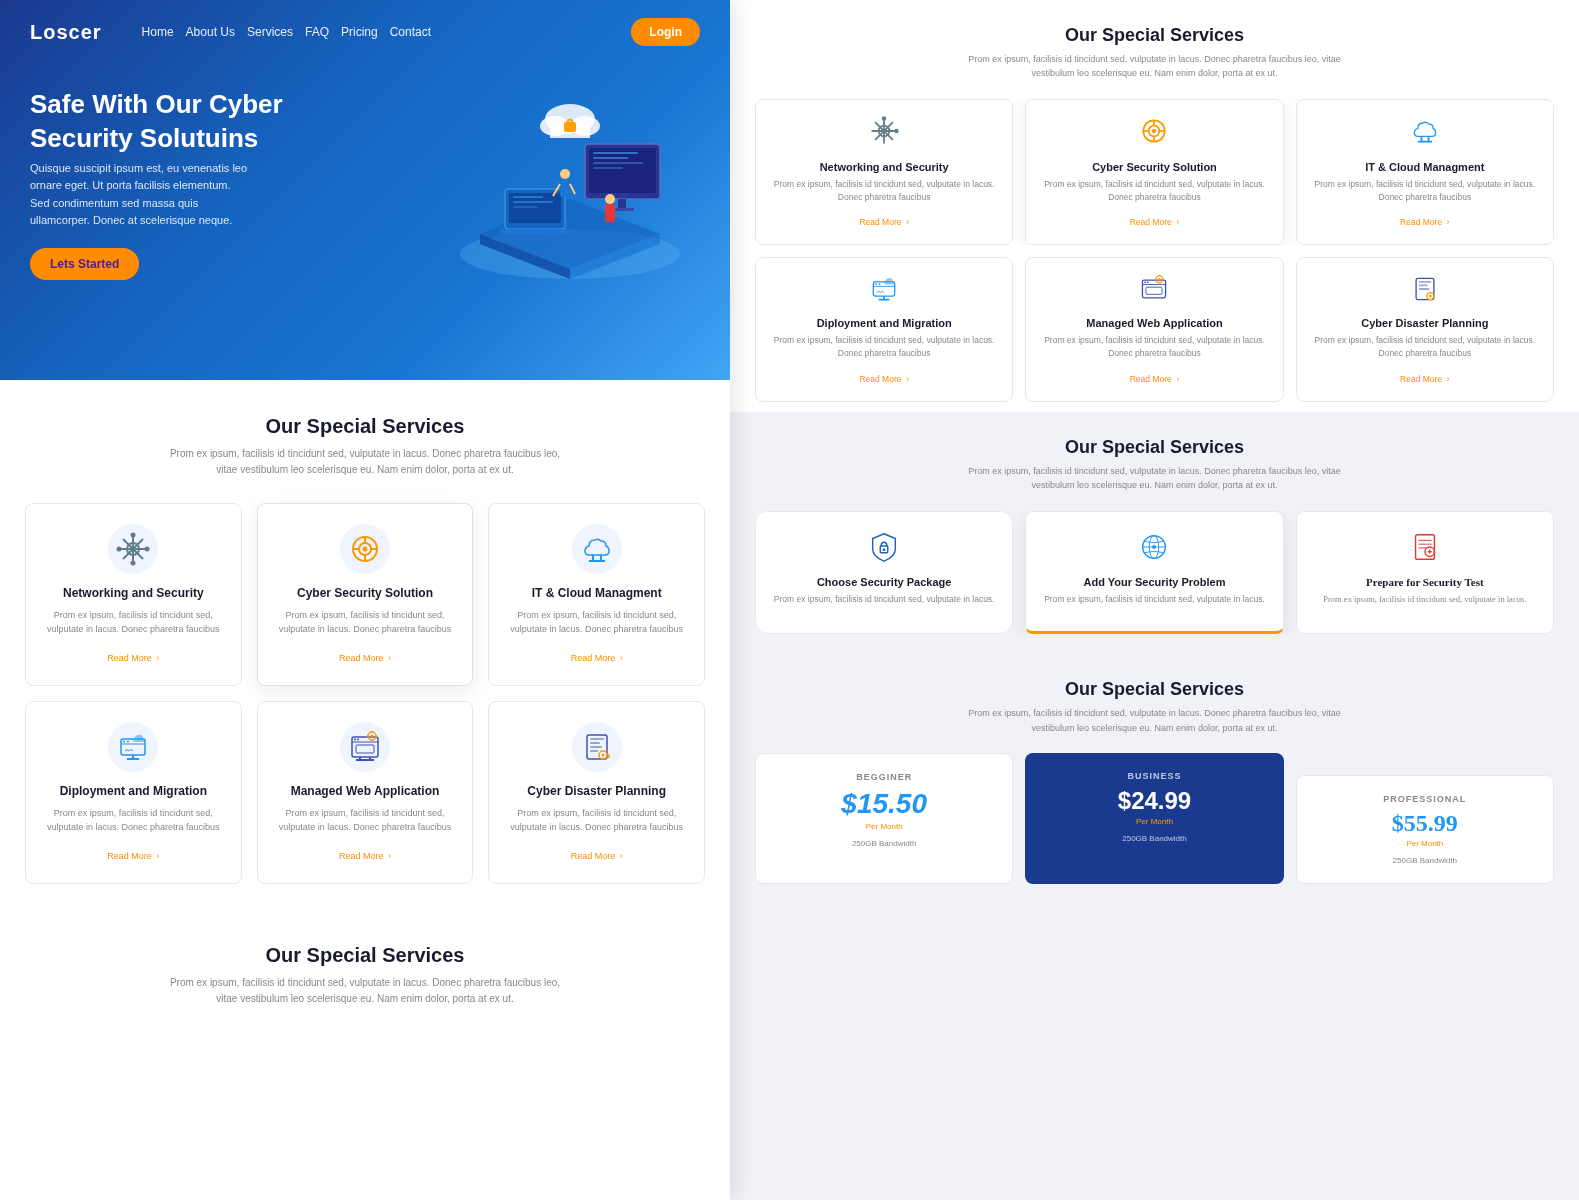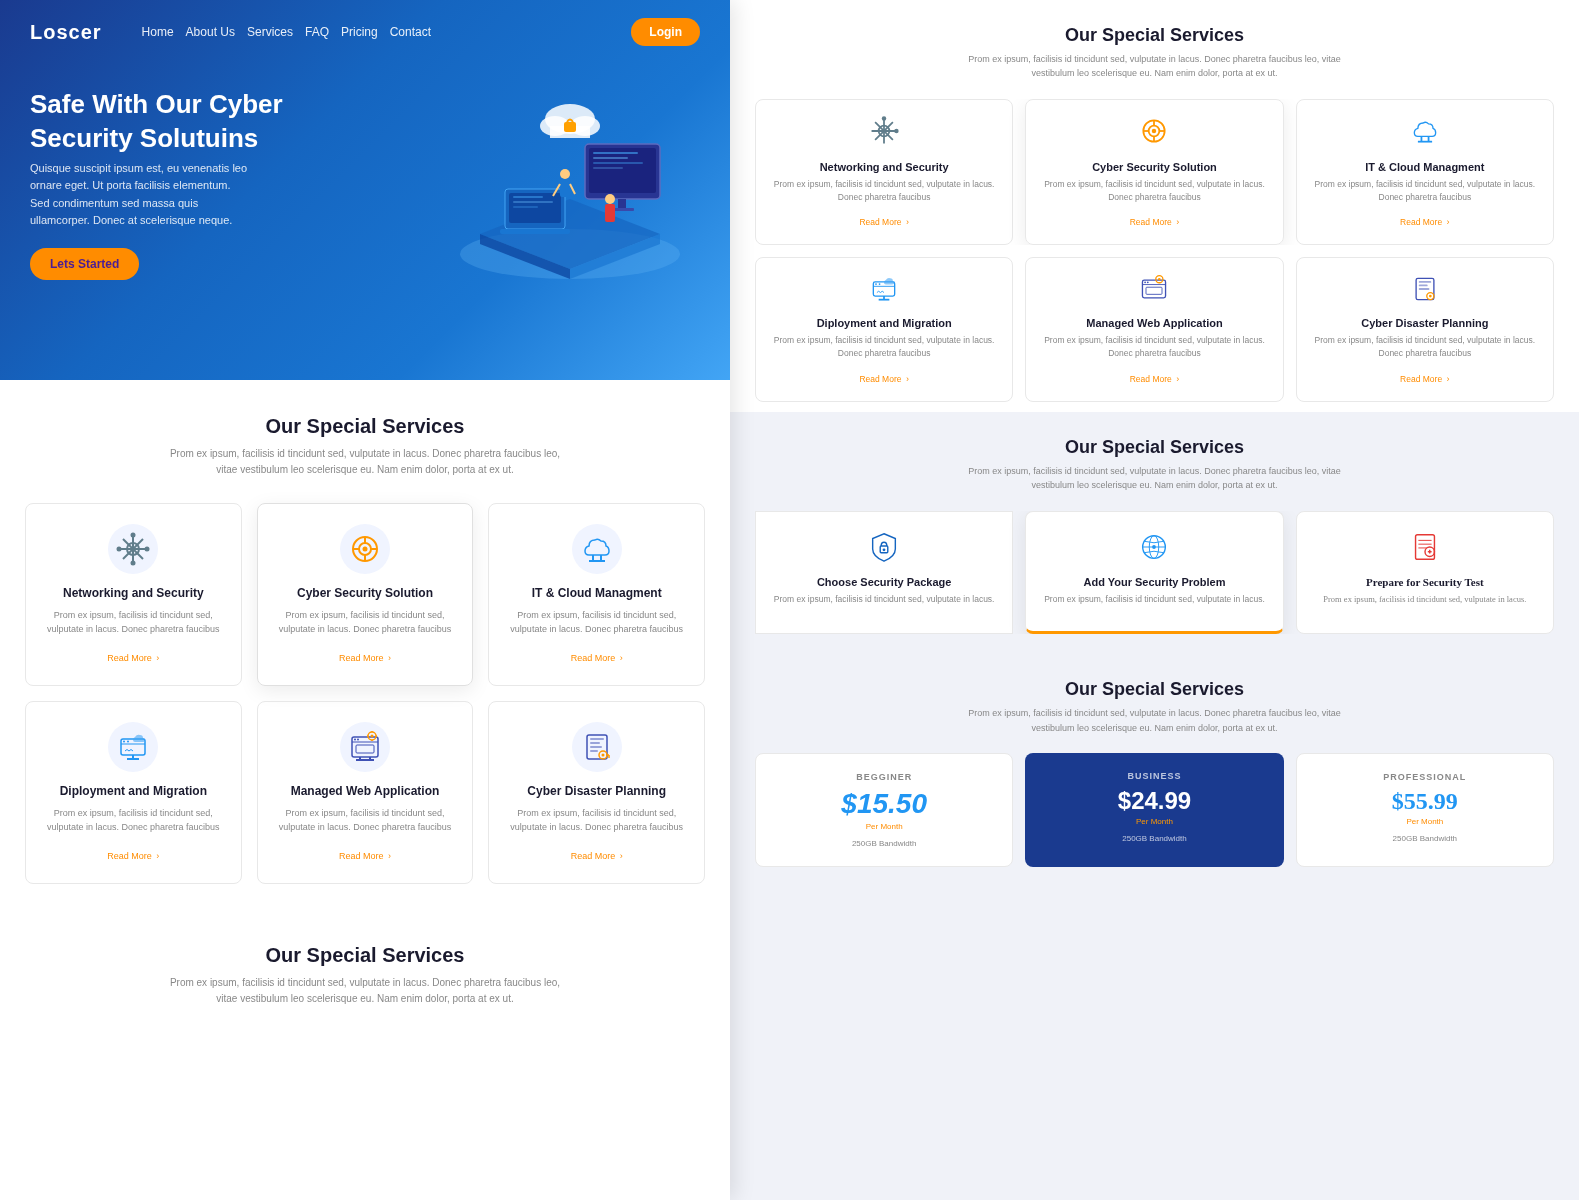--- a/index.html
+++ b/index.html
@@ -572,21 +572,21 @@
         </div>
       </div>
     </div>
 
     <div style="background:#f0f2f8; padding:25px;">
       <h2 class="rp-title">Our Special Services</h2>
       <p class="rp-desc">Prom ex ipsum, facilisis id tincidunt sed, vulputate in lacus. Donec pharetra faucibus leo, vitae vestibulum leo scelerisque eu. Nam enim dolor, porta at ex ut.</p>
 
       <div style="display:grid; grid-template-columns: 1fr 1fr 1fr; gap:12px; overflow:hidden;">
 
-        <div style="border:1px solid #e8e8e8; border-radius:0; padding:18px 12px; text-align:center; background:#fff; overflow:hidden;">
+        <div style="border:1px solid #e8e8e8; border-radius:12px; padding:18px 12px; text-align:center; background:#fff; overflow:hidden;">
           <div style="margin-bottom:8px;">
             <svg width="34" height="34" viewBox="0 0 36 36">
               <path d="M18 4 L30 9 L30 20 Q30 28 18 33 Q6 28 6 20 L6 9 Z" stroke="#1565c0" stroke-width="1.5" fill="none"></path>
               <rect x="14" y="17" width="8" height="7" rx="1" stroke="#1565c0" stroke-width="1.5" fill="none"></rect>
               <path d="M15 17 Q15 13 18 13 Q21 13 21 17" stroke="#1565c0" stroke-width="1.5" fill="none"></path>
               <circle cx="18" cy="21" r="1.5" fill="#1565c0"></circle>
             </svg>
           </div>
           <div class="rp-name">Choose Security Package</div>
           <p class="rp-text">Prom ex ipsum, facilisis id tincidunt sed, vulputate in lacus.</p>
@@ -638,21 +638,21 @@
           <div style="font-size:8px; color:#888;">250GB Bandwidth</div>
         </div>
 
         <div style="background:#1a3a8f; border-radius:8px; padding:18px 12px; text-align:center;">
           <div style="font-size:9px; font-weight:700; letter-spacing:1px; color:rgba(255,255,255,0.7); margin-bottom:6px;">BUSINESS</div>
           <div style="font-size:24px; font-weight:700; color:#fff; margin-bottom:2px;">$24.99</div>
           <div style="font-size:8px; color:#ff9800; margin-bottom:8px;">Per Month</div>
           <div style="font-size:8px; color:rgba(255,255,255,0.7);">250GB Bandwidth</div>
         </div>
 
-        <div style="background:#fff; border-radius:8px; padding:18px 12px; text-align:center; border:1px solid #e8e8e8;">
+        <div style="background:#fff; border-radius:8px; padding:18px 12px; text-align:center; border:1px solid #e8e8e8;margin-top:22px;">
           <div style="font-size:9px; font-weight:700; letter-spacing:1px; color:#888; margin-bottom:6px;">PROFESSIONAL</div>
           <div style="font-size:24px; font-weight:700; color:#2196f3; margin-bottom:2px;font-family:Liberation Serif, serif;">$55.99</div>
           <div style="font-size:8px; color:#ff8c00; margin-bottom:8px;">Per Month</div>
           <div style="font-size:8px; color:#888;">250GB Bandwidth</div>
         </div>
       </div>
     </div>
 
   </div>
 

